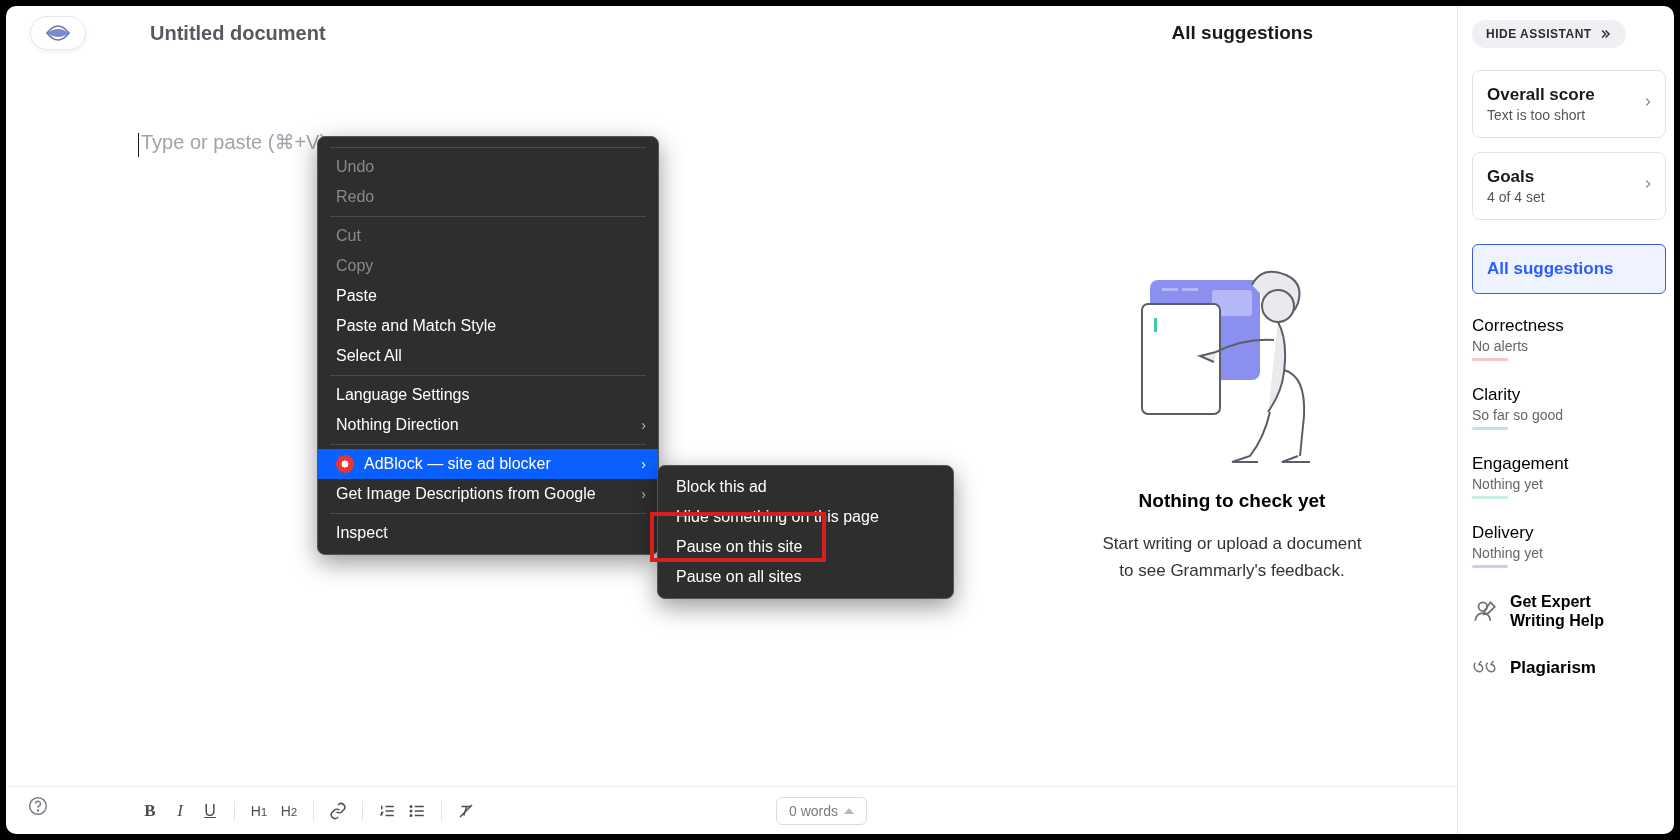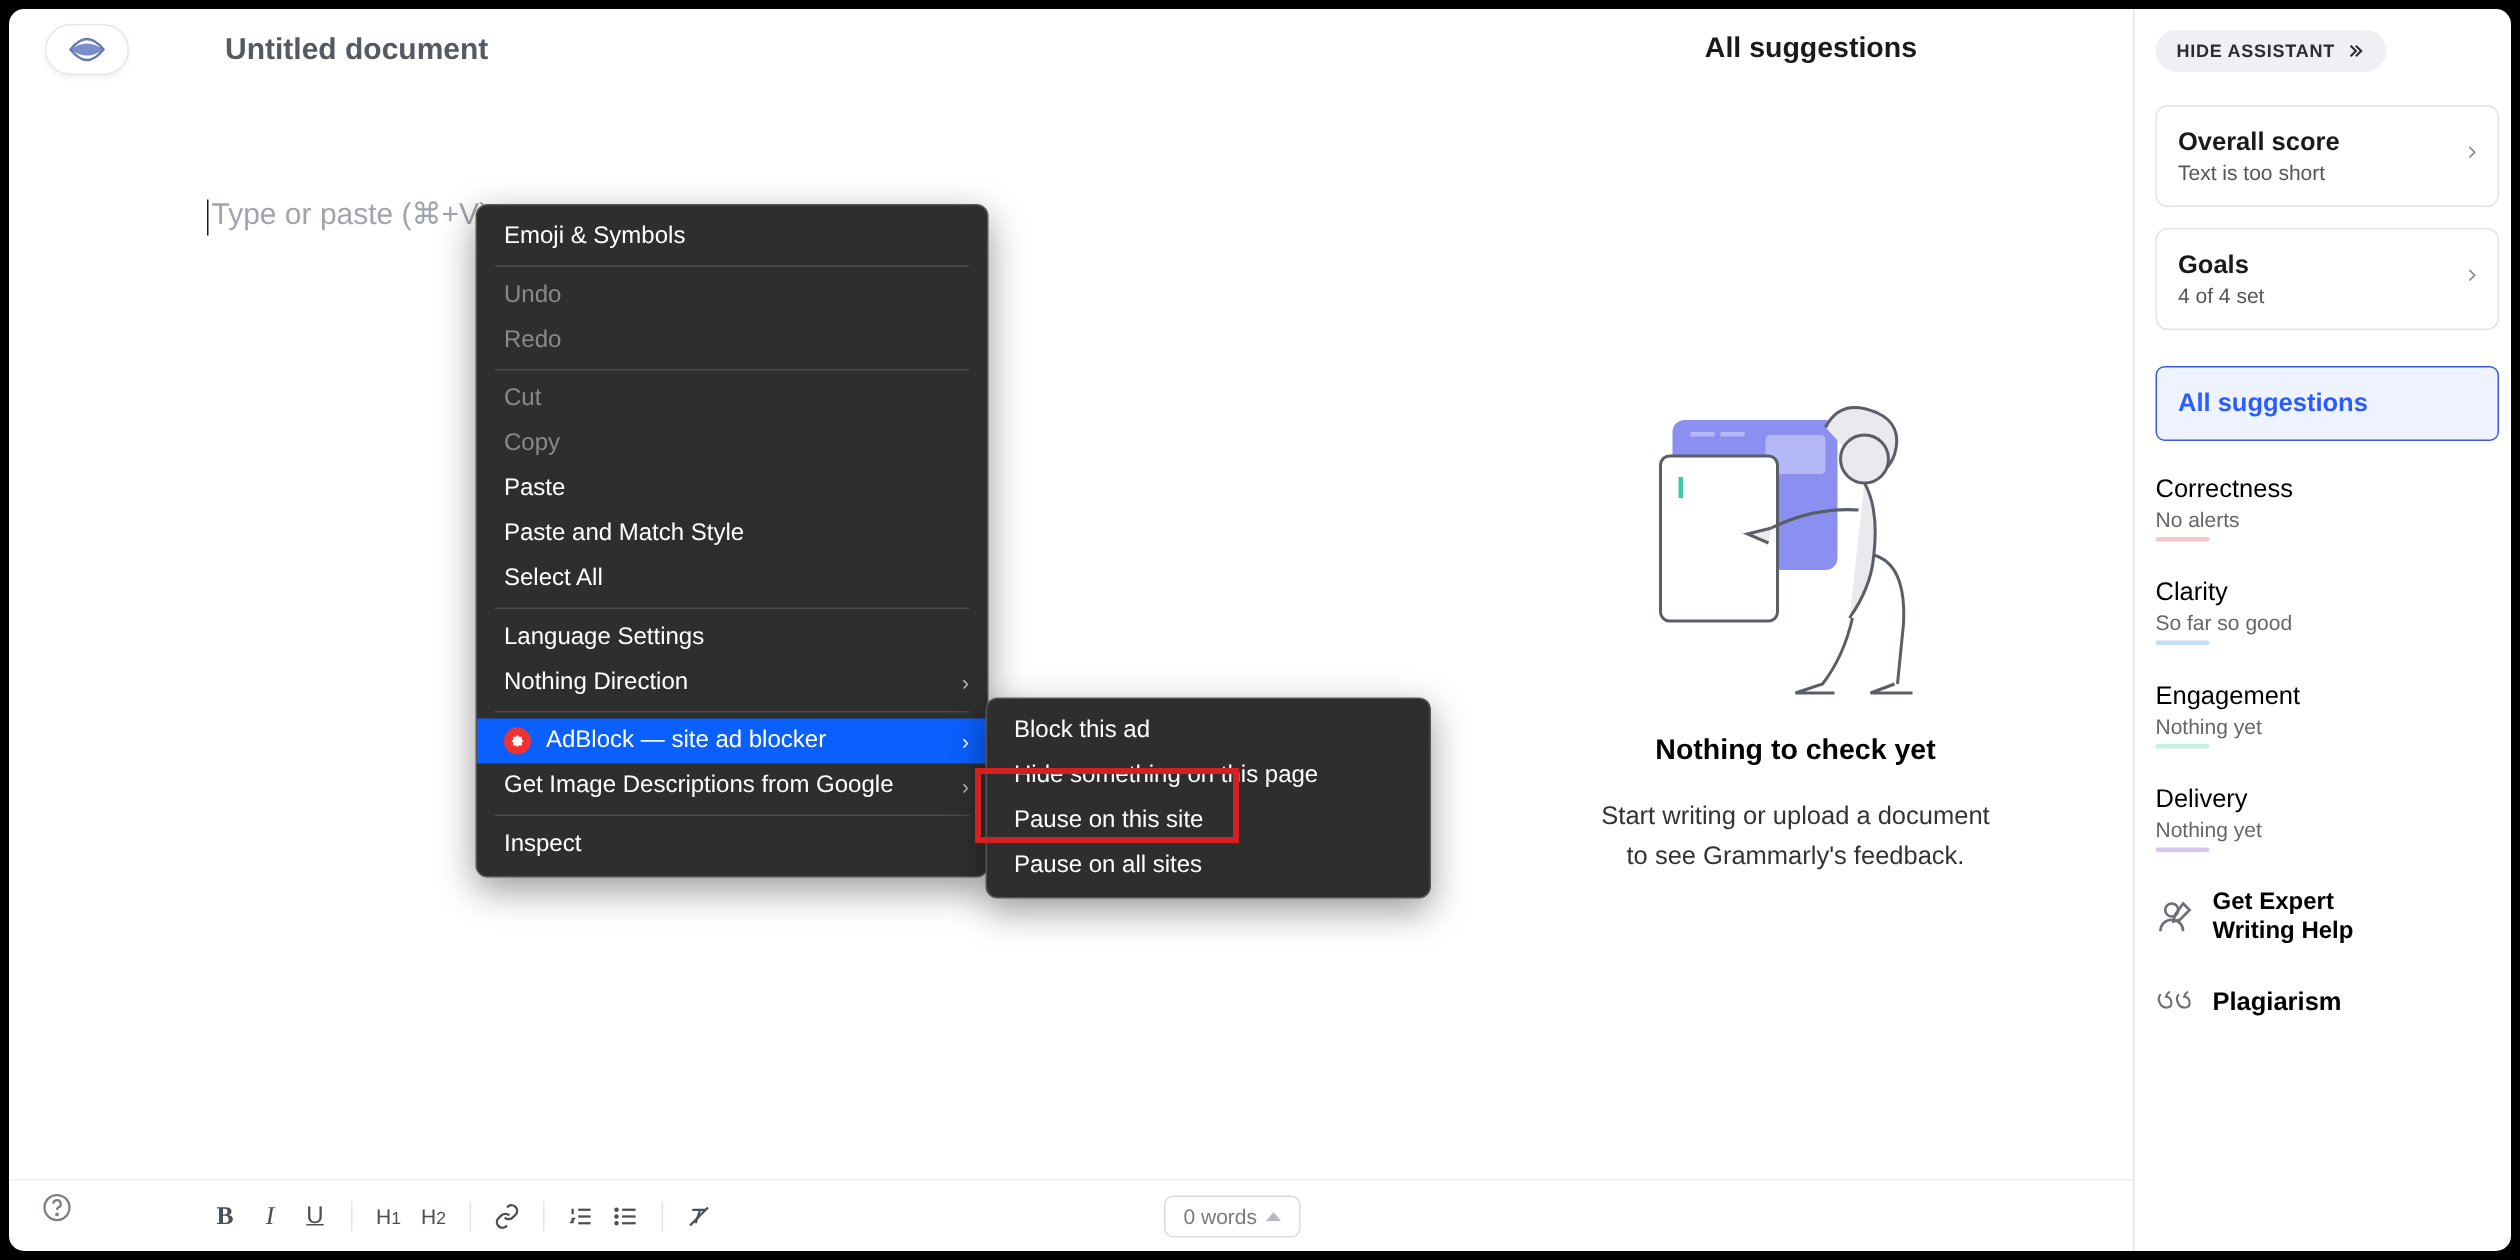--- a/index.html
+++ b/index.html
@@ -19,21 +19,21 @@
     overflow: hidden;
     display: flex;
   }
   .main-col {
     flex: 1;
     display: flex;
     flex-direction: column;
     position: relative;
   }
   .sidebar {
-    width: 252px;
+    width: 217px;
     border-left: 1px solid #e5e5e5;
     padding: 14px 8px 14px 14px;
     overflow-y: auto;
     position: relative;
   }
   .hide-assist {
     display: inline-flex;
     align-items: center;
     gap: 6px;
     background: #eef0f4;
@@ -387,21 +387,20 @@
       <svg width="26" height="20" viewBox="0 0 30 20" fill="none" stroke="#6b6f76" stroke-width="1.6">
           <path d="M4 4 q-3 3 0 8 q2 3 6 2 q3-1 2-5 q-1-3-4-3 q1-3 3-4"></path>
           <path d="M18 4 q-3 3 0 8 q2 3 6 2 q3-1 2-5 q-1-3-4-3 q1-3 3-4"></path>
         </svg>
       <div class="plag-txt">Plagiarism</div>
     </div>
   </div>
 </div>
 
 <div class="ctx">
-  <div class="ctx-item enabled">Emoji &amp; Symbols</div>
   <div class="ctx-sep"></div>
   <div class="ctx-item disabled">Undo</div>
   <div class="ctx-item disabled">Redo</div>
   <div class="ctx-sep"></div>
   <div class="ctx-item disabled">Cut</div>
   <div class="ctx-item disabled">Copy</div>
   <div class="ctx-item enabled">Paste</div>
   <div class="ctx-item enabled">Paste and Match Style</div>
   <div class="ctx-item enabled">Select All</div>
   <div class="ctx-sep"></div>

